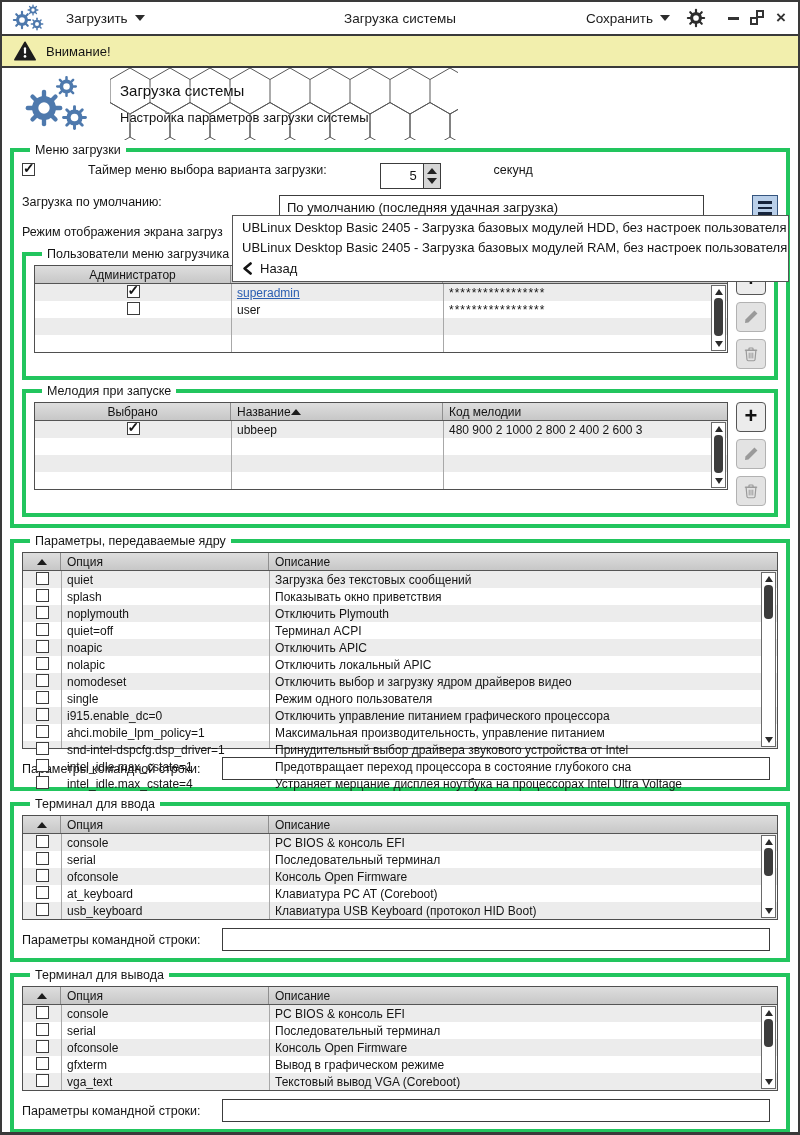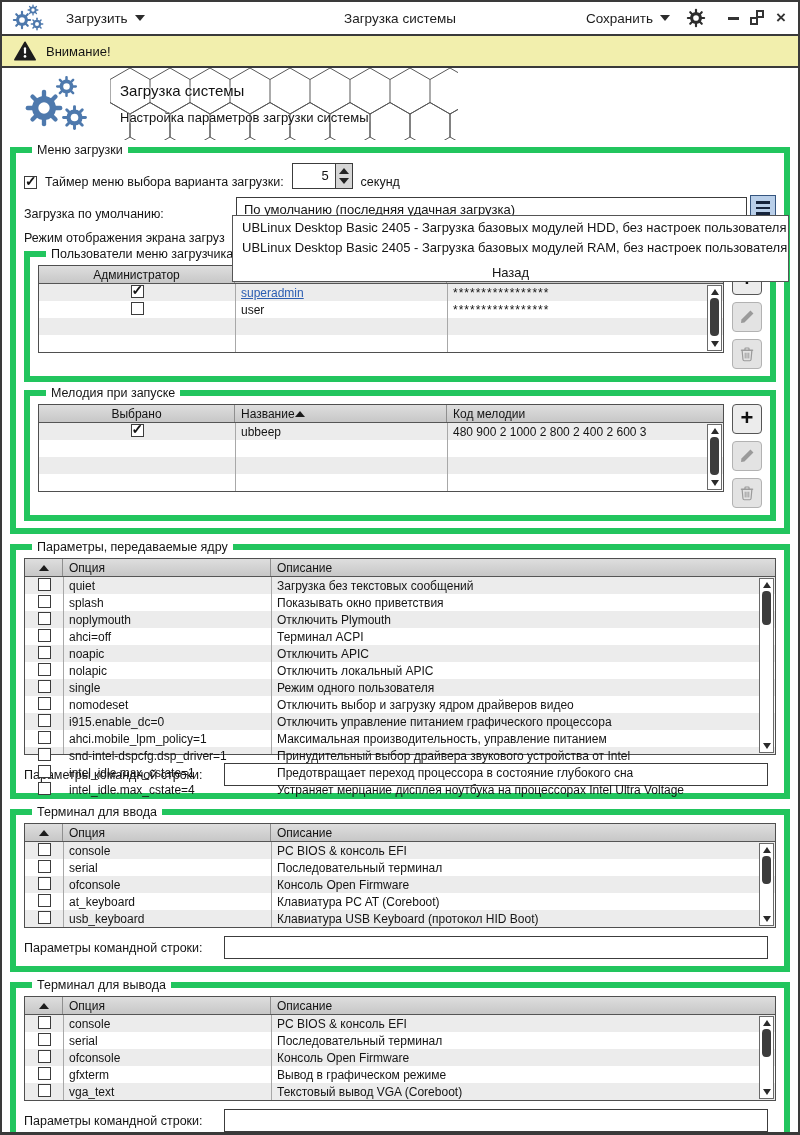--- a/index.html
+++ b/index.html
@@ -38,26 +38,26 @@
   .hexes{ position:absolute; left:108px; top:0; width:348px; height:72px; opacity:.8;}
   .banner .blogo{ position:absolute; left:22px; top:7px; width:72px; height:58px;}
   .blogo .g1{position:absolute; left:0; top:13px; width:40px; height:40px;}
   .blogo .g2{position:absolute; left:31px; top:0; width:23px; height:23px;}
   .blogo .g3{position:absolute; left:37px; top:29px; width:27px; height:27px;}
   .banner-title{ position:absolute; left:118px; top:14px; font-size:15px; color:#111; z-index:2;
     text-shadow:0 0 3px #fff,0 0 3px #fff;}
   .banner-sub{ position:absolute; left:118px; top:42px; font-size:13px; color:#111; z-index:2;
     text-shadow:0 0 3px #fff,0 0 3px #fff;}
   
-  fieldset{ border:6px solid #22c55e; padding:2px 8px 7px; margin:0 8px; background:#fff;}
+  fieldset{ border:4px solid #22c55e; padding:2px 8px 7px; margin:0 8px; background:#fff;}
   fieldset.outer{ margin-top:3px;}
   legend{ font-size:12.5px; color:#141414; margin-left:8px; padding:0 5px;}
   fieldset.inner{ margin:0; }
   fieldset.inner + fieldset.inner{ margin-top:4px;}
-  .row{ display:flex; align-items:flex-end; font-size:12.5px; color:#141414;}
+  .row{ display:flex; align-items:flex-start; font-size:12.5px; color:#141414;gap:45px;}
   .timer-row{ margin:4px 0 6px;}
   .timer-row label{ margin-left:8px;}
   .default-row{ margin:0 0 4px;}
   .default-row > label{ width:212px; flex:0 0 212px;}
   .mode-row{ height:20px; margin-bottom:2px;}
   
   .cb{ display:inline-block; width:13px; height:13px; background:#fff; border:1px solid #3c3c3c; position:relative; flex:0 0 13px;}
   .cb.checked::after{ content:"✓"; position:absolute; left:0px; top:-4px; font-size:14px; font-weight:bold; color:#141414;}
   
   .spin{ display:flex; height:26px; border:1px solid #3c3c3c; margin-left:8px; background:#fff;}
@@ -106,21 +106,21 @@
   .tool-btn.disabled{ border-color:#b2b2b2; background:#e3e3e3; cursor:default;}
   .plus-glyph{ font-size:22px; font-weight:bold; color:#111; line-height:20px; margin-top:-2px;}
   
   .cmdrow{ display:flex; align-items:center; margin-top:8px; font-size:12.5px; color:#141414;}
   .cmdrow label{ width:200px; flex:0 0 200px;}
   .cmd-input{ flex:1; height:23px; margin-right:8px;}
   
   .popup{ position:absolute; left:230px; top:213px; width:557px; background:#fff; border:1px solid #555; z-index:40;
     font-size:13px; color:#141414; padding:2px 0 3px;}
   .popup-item{ height:20px; line-height:20px; padding:0 9px; white-space:nowrap; cursor:pointer;}
-  .popup-back{ display:flex; align-items:center; gap:7px; height:20px; padding:0 9px; cursor:pointer;flex-direction:column;}
+  .popup-back{ display:flex; align-items:center; gap:7px; height:20px; padding:0 9px; cursor:pointer;}
   .hidden-defs{ position:absolute; width:0; height:0; overflow:hidden;}
 </style>
 </head>
 <body>
 
 <svg class="hidden-defs" xmlns="http://www.w3.org/2000/svg">
   <symbol id="gear" viewBox="0 0 24 24">
     <rect x="10.7" y="1" width="2.6" height="22" rx="1.2"></rect>
     <rect x="10.7" y="1" width="2.6" height="22" rx="1.2" transform="rotate(45 12 12)"></rect>
     <rect x="10.7" y="1" width="2.6" height="22" rx="1.2" transform="rotate(90 12 12)"></rect>
@@ -376,46 +376,46 @@
             </div>
 
             <div class="tr grid-k">
               <div class="td center"><span class="cb"></span></div>
               <div class="td">noplymouth</div>
               <div class="td">Отключить Plymouth</div>
             </div>
 
             <div class="tr grid-k">
               <div class="td center"><span class="cb"></span></div>
-              <div class="td">ahci=off</div>
+              <div class="td">quiet=off</div>
               <div class="td">Терминал ACPI</div>
             </div>
 
             <div class="tr grid-k">
               <div class="td center"><span class="cb"></span></div>
               <div class="td">noapic</div>
               <div class="td">Отключить APIC</div>
             </div>
 
             <div class="tr grid-k">
               <div class="td center"><span class="cb"></span></div>
               <div class="td">nolapic</div>
               <div class="td">Отключить локальный APIC</div>
             </div>
 
             <div class="tr grid-k">
               <div class="td center"><span class="cb"></span></div>
+              <div class="td">nomodeset</div>
+              <div class="td">Отключить выбор и загрузку ядром драйверов видео</div>
+            </div>
+
+            <div class="tr grid-k">
+              <div class="td center"><span class="cb"></span></div>
               <div class="td">single</div>
               <div class="td">Режим одного пользователя</div>
-            </div>
-
-            <div class="tr grid-k">
-              <div class="td center"><span class="cb"></span></div>
-              <div class="td">nomodeset</div>
-              <div class="td">Отключить выбор и загрузку ядром драйверов видео</div>
             </div>
 
             <div class="tr grid-k">
               <div class="td center"><span class="cb"></span></div>
               <div class="td">i915.enable_dc=0</div>
               <div class="td">Отключить управление питанием графического процессора</div>
             </div>
 
             <div class="tr grid-k">
               <div class="td center"><span class="cb"></span></div>

